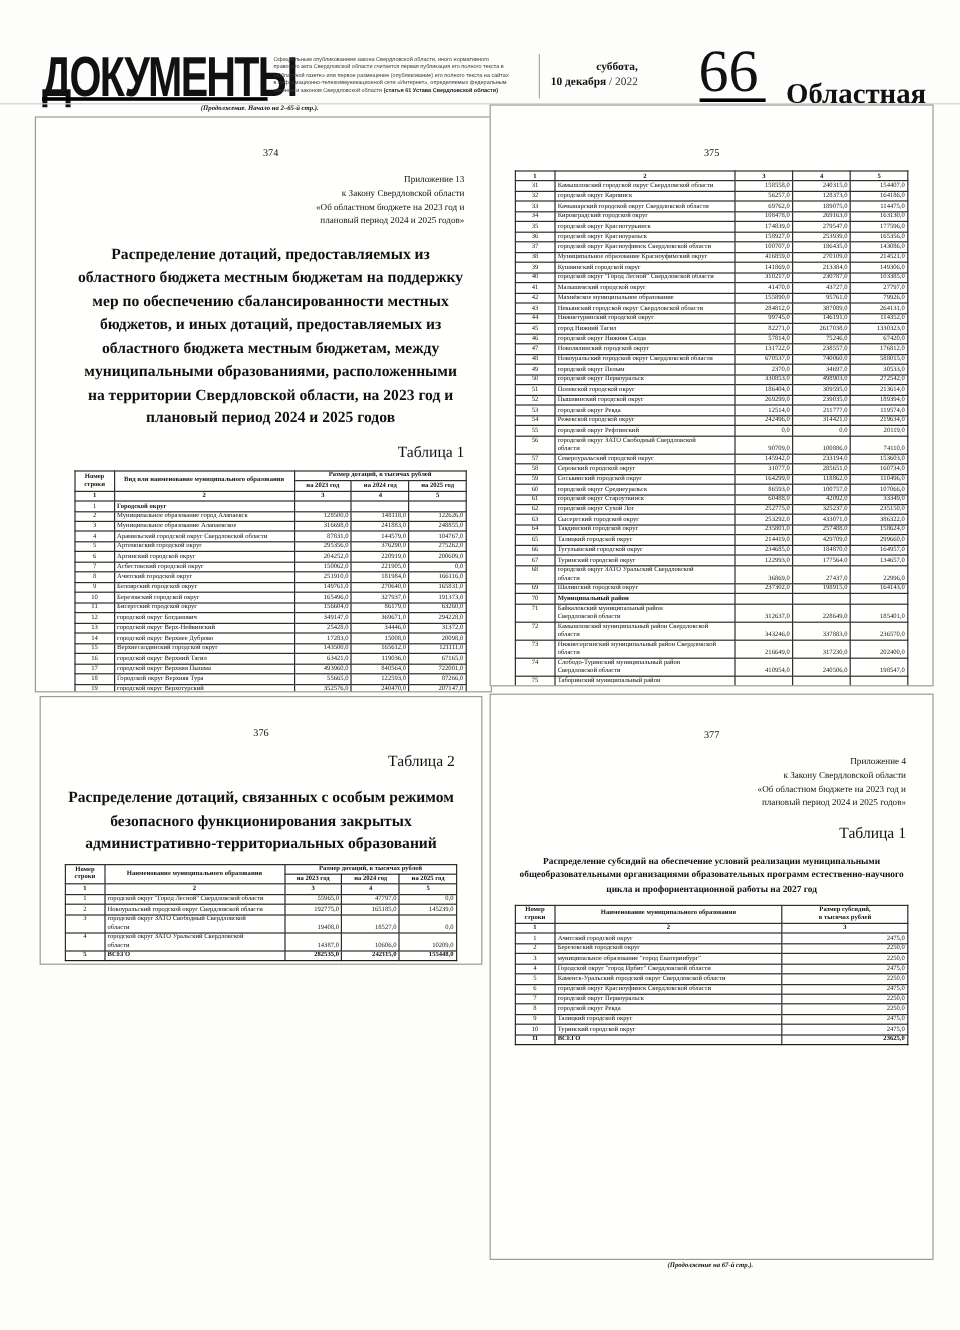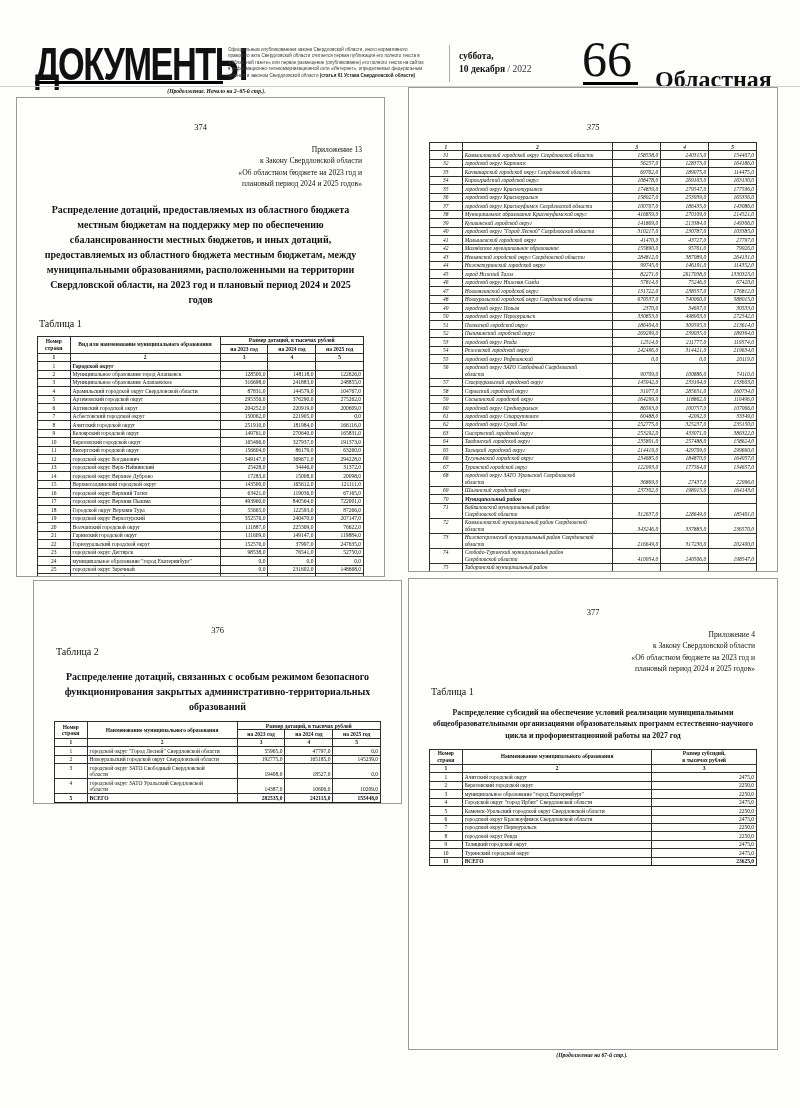--- a/index.html
+++ b/index.html
@@ -14,43 +14,43 @@
     font-family:"Liberation Sans",sans-serif;font-weight:bold;font-size:47px;line-height:1;
     letter-spacing:-2px;transform:scaleX(0.73);transform-origin:left top;white-space:nowrap;
   }
   .brand-rule{position:absolute;left:35px;top:81px;width:188px;height:3px;background:#000;}
   .legal{
     position:absolute;left:228px;top:47px;width:198px;
     font-family:"Liberation Sans",sans-serif;font-size:4.6px;line-height:1.4;color:#3a3a3a;text-align:left;
   }
   .legal b{color:#222;}
   .vdiv{position:absolute;left:449px;top:45px;width:1px;height:37px;background:#aaa;}
-  .issue-date{position:absolute;left:459px;top:50px;font-size:9.5px;line-height:1.35;font-weight:bold;}
+  .issue-date{position:absolute;left:459px;top:50px;font-size:9.5px;line-height:1.35;font-weight:bold;text-align:right;}
   .issue-date .yr{font-weight:normal;color:#333;}
   .pagenum{position:absolute;left:582px;top:34px;font-size:50px;line-height:1;font-weight:normal;}
   .pagenum-rule{position:absolute;left:583px;top:82px;width:55px;height:2.5px;background:#000;}
   .masthead{position:absolute;left:655px;top:44px;font-weight:bold;font-size:24px;line-height:0.95;white-space:nowrap;margin-top:24px;}
   .masthead .site{font-size:5.5px;font-style:italic;font-weight:normal;color:#555;margin-left:3px;}
   .cont-top{position:absolute;left:33px;top:88px;width:367px;text-align:center;font-size:5.6px;font-style:italic;font-weight:bold;}
   .cont-bottom{position:absolute;left:408px;top:1052px;width:368px;text-align:center;font-size:5.6px;font-style:italic;font-weight:bold;}
   
   .box{position:absolute;border:1px solid #9a9a96;background:#fffffe;overflow:hidden;}
-  #box374{left:16px;top:97px;width:367px;height:478px;}
-  #box375{left:408px;top:87px;width:368px;height:483px;font-style:italic;}
+  #box374{left:29px;top:97px;width:367px;height:478px;padding-left:12px;}
+  #box375{left:408px;top:87px;width:368px;height:483px;}
   #box376{left:33px;top:580px;width:367px;height:222px;}
   #box377{left:408px;top:578px;width:368px;height:470px;}
   .box-inner{padding:0 20px;}
   .doc-num{text-align:center;font-size:8.5px;}
   #box374 .doc-num{margin-top:24px;}
   #box375 .doc-num{margin-top:34px;}
-  #box376 .doc-num{margin-top:44px;}
+  #box376 .doc-num{margin-top:24px;}
   #box377 .doc-num{margin-top:28px;}
   .appendix{text-align:right;font-size:7.6px;line-height:1.5;margin:12px 2px 0;}
-  .doc-title{text-align:center;font-weight:bold;font-size:10px;line-height:1.5;margin:12px 2px 0;}
-  .tbl-label{font-size:10px;margin:11px 2px 0;}
+  .doc-title{text-align:center;font-weight:bold;font-size:13px;line-height:1.5;margin:12px 2px 0;}
+  .tbl-label{text-align:right;font-size:13px;margin:11px 2px 0;}
   .doc-subtitle{text-align:center;font-weight:bold;font-size:7.8px;line-height:1.5;margin:10px 2px 0;}
   
   table.btable{
     width:100%;border-collapse:collapse;table-layout:fixed;
     font-size:5.5px;line-height:1.18;margin-top:7px;border:1.2px solid #1a1a1a;
   }
   #box375 table.btable{margin-top:10px;}
   .btable th,.btable td{border:0.6px solid #2e2e2e;padding:0.5px 2px;overflow:hidden;}
   .btable th{font-weight:bold;text-align:center;vertical-align:middle;}
   .btable thead{border-bottom:1px solid #1a1a1a;}

